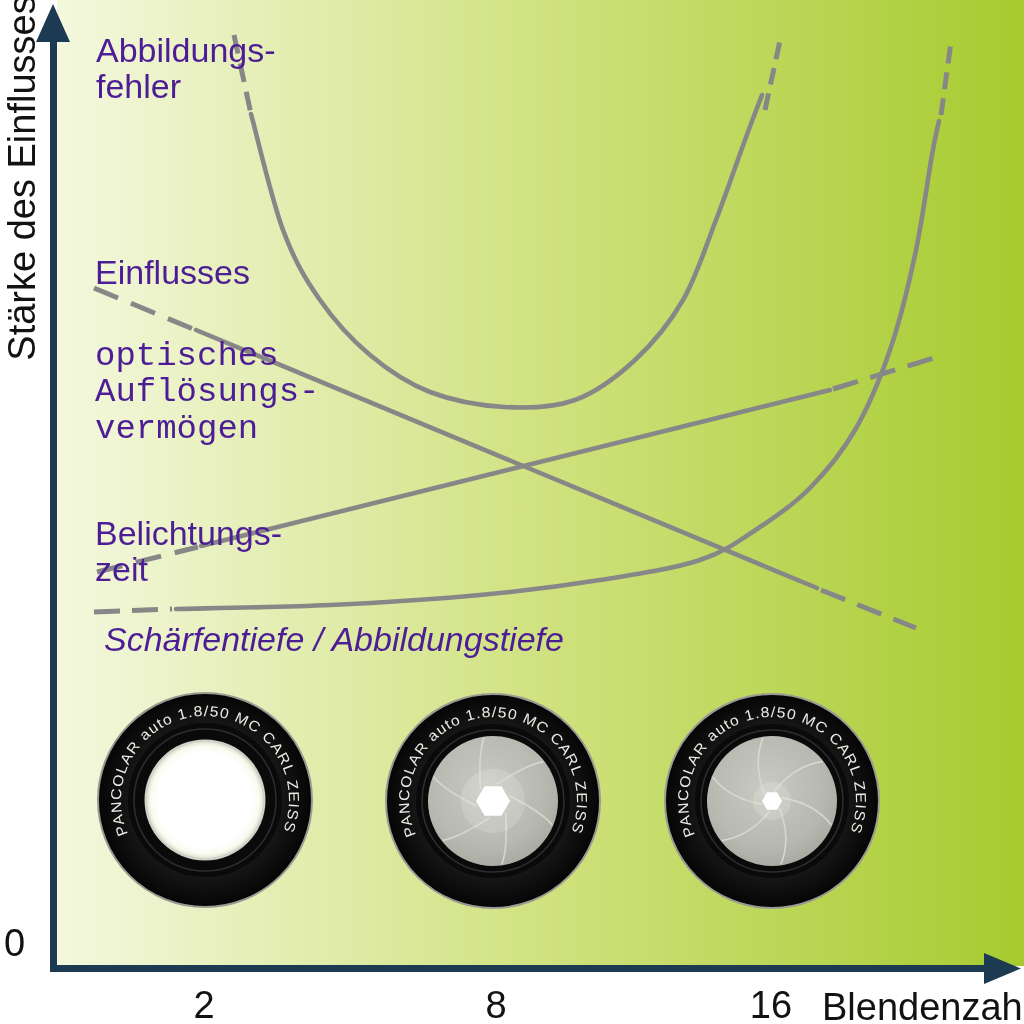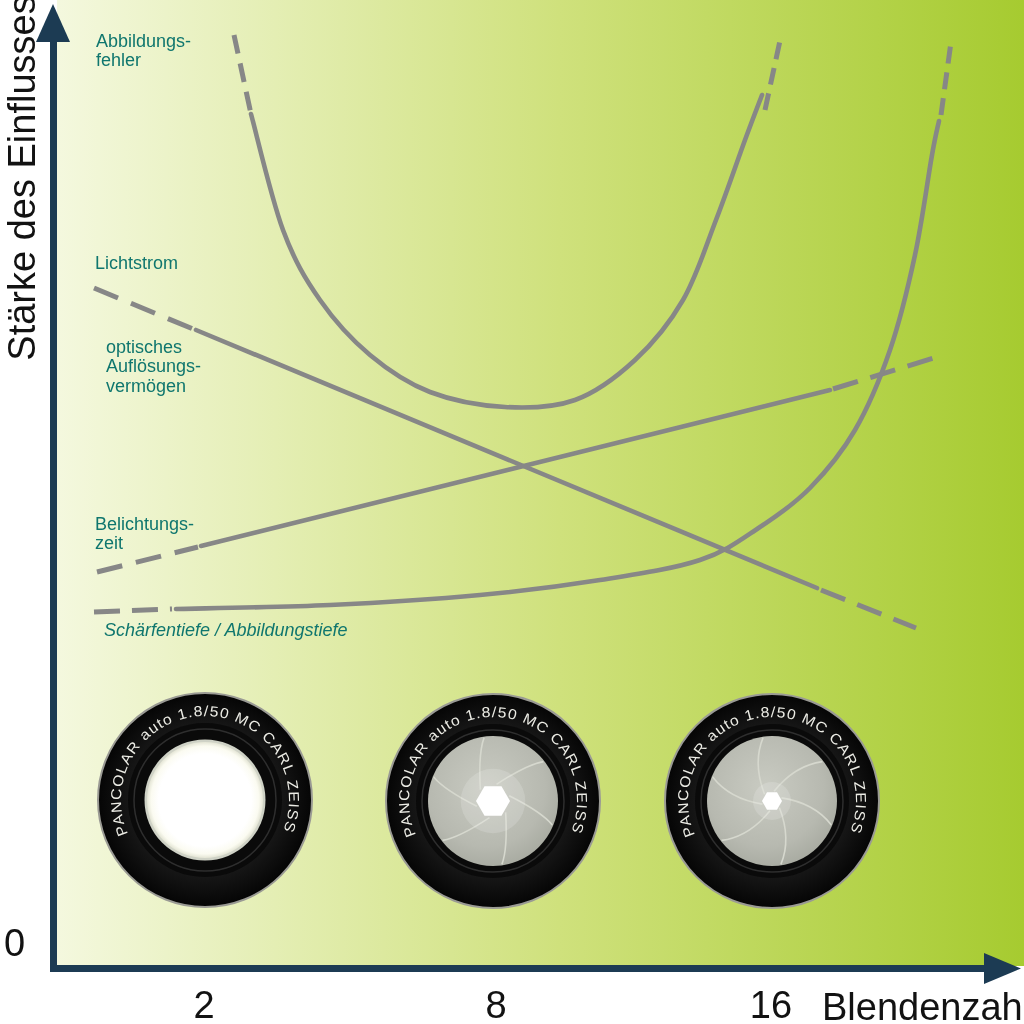--- a/index.html
+++ b/index.html
@@ -1,20 +1,20 @@
 <!DOCTYPE html>
 <html><head>
 <meta charset="utf-8">
 <style>
   html,body{margin:0;padding:0;background:#ffffff;}
   #stage{position:relative;width:1024px;height:1024px;overflow:hidden;
          font-family:"Liberation Sans",sans-serif;background:#ffffff;}
   #chart{position:absolute;left:0;top:0;}
   #overlay{position:absolute;left:0;top:0;width:1024px;height:1024px;pointer-events:none;}
-  .ann{position:absolute;font-size:18px;line-height:1.07;color:#0f766e;white-space:pre-line;}
+  .ann{position:absolute;font-size:34px;line-height:1.07;color:#4c1d95;white-space:pre-line;}
   .tick{position:absolute;width:80px;margin-left:-40px;text-align:center;
         font-size:38px;color:#121212;top:984px;}
   #ylabel{position:absolute;left:22px;top:178px;transform:translate(-50%,-50%) rotate(-90deg);
           white-space:nowrap;font-size:38px;color:#121212;}
   #origin{position:absolute;left:4px;top:922px;font-size:38px;color:#121212;}
   #xlabel{position:absolute;left:822px;top:986px;font-size:38px;color:#121212;white-space:nowrap;}
 </style>
 </head>
 <body>
 
@@ -114,22 +114,22 @@
         <polygon points="782.0,801.0 777.0,809.7 767.0,809.7 762.0,801.0 767.0,792.3 777.0,792.3" fill="#ffffff"></polygon>
       </g>
     </svg>
   <div id="overlay">
     <div id="ylabel">Stärke des Einflusses</div>
     <div id="origin">0</div>
     <div id="xlabel">Blendenzahl k</div>
     <div id="annotations">
         <div class="ann" style="left: 96px; top: 32px;">Abbildungs-
 fehler</div>
-        <div class="ann" style="left: 95px; top: 254px;">Lichtstrom</div>
-        <div class="ann" style="left: 106px; top: 338px;">optisches
+        <div class="ann" style="left: 95px; top: 254px;">Einflusses</div>
+        <div class="ann" style="left: 95px; top: 338px; font-family: Liberation Mono, monospace;">optisches
 Auflösungs-
 vermögen</div>
         <div class="ann" style="left: 95px; top: 515px;">Belichtungs-
 zeit</div>
         <div class="ann" style="left: 104px; top: 621px; font-style: italic;">Schärfentiefe / Abbildungstiefe</div>
       </div>
     <div id="ticks">
         <div class="tick" style="left: 204px;">2</div>
         <div class="tick" style="left: 496px;">8</div>
         <div class="tick" style="left: 771px;">16</div>

